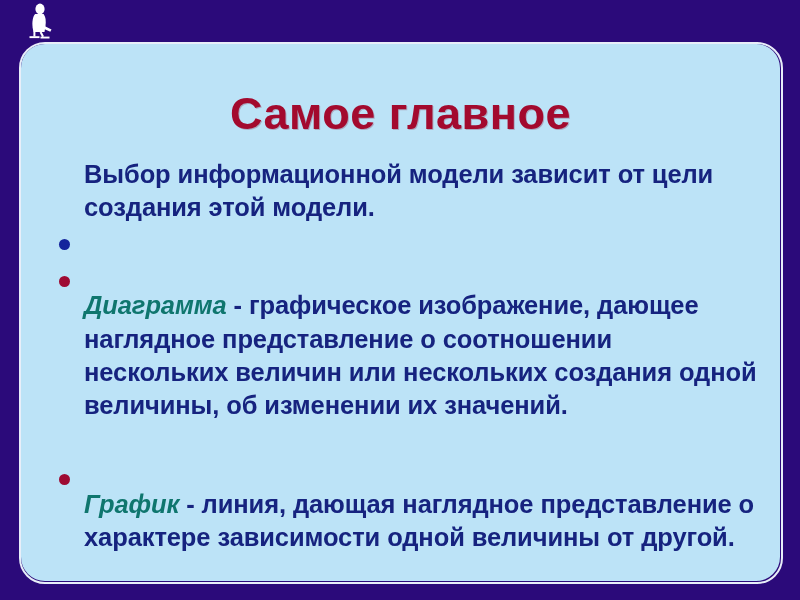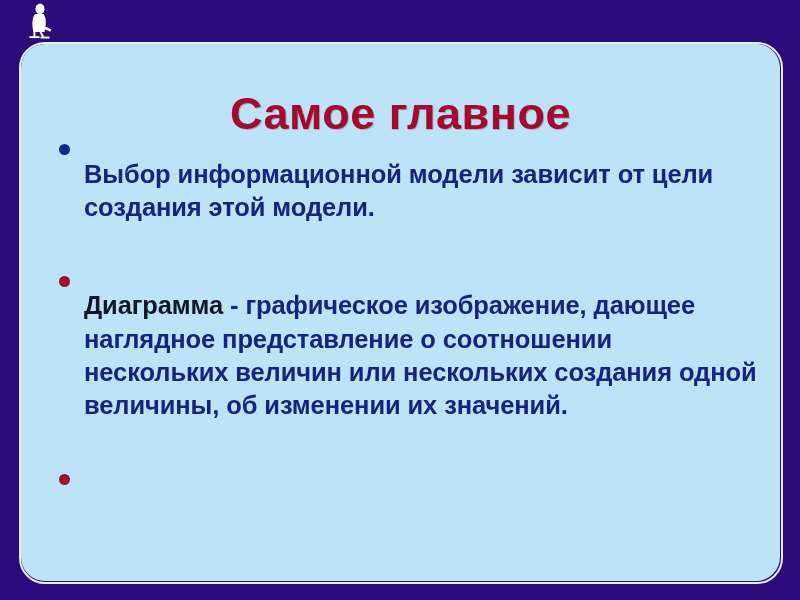--- a/index.html
+++ b/index.html
@@ -102,27 +102,28 @@
   .bullet-text {
     flex: 1 1 auto;
     color: #16237f;
     font-size: 25.5px;
     line-height: 1.31;
     font-weight: bold;
     letter-spacing: -0.1px;
   }
 
   .lead {
-    color: #0f172a;
+    color: #0f766e;
     font-weight: bold;
+    font-style: italic;
     text-align: center;
   }
 
   
-  .bullet-row.b1 { margin-bottom: 14px; }
+  .bullet-row.b1 { margin-bottom: 14px; align-items: flex-end; }
   .bullet-row.b2 { margin-bottom: 14px; }
   .bullet-row.b3 { margin-bottom: 0; }
 </style>
 </head>
 <body>
 
 <div class="slide">
 
   <div class="figure-icon">
     <svg viewBox="0 0 34 40" width="34" height="40" aria-hidden="true">
@@ -151,18 +152,19 @@
         <p class="bullet-text"><span>Выбор информационной модели зависит от цели создания этой модели.</span></p>
       </div>
 
       <div class="bullet-row b2">
         <span class="bullet-dot crimson"></span>
         <p class="bullet-text"><span class="lead">Диаграмма</span><span> - графическое изображение, дающее наглядное представление о соотношении нескольких величин или нескольких создания одной величины, об изменении их значений.</span></p>
       </div>
 
       <div class="bullet-row b3">
         <span class="bullet-dot crimson"></span>
+        <p class="bullet-text"><span class="lead">График</span><span> - линия, дающая наглядное представление о характере зависимости одной величины от другой.</span></p>
       </div>
 
     </div>
 
   </div>
 </div>
 
 </body></html>

